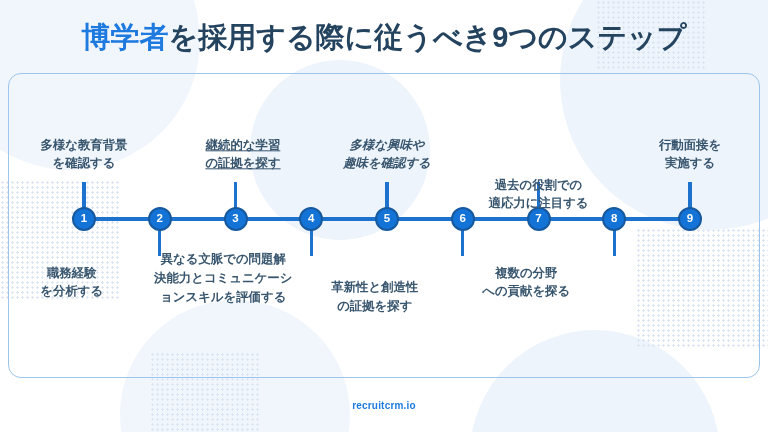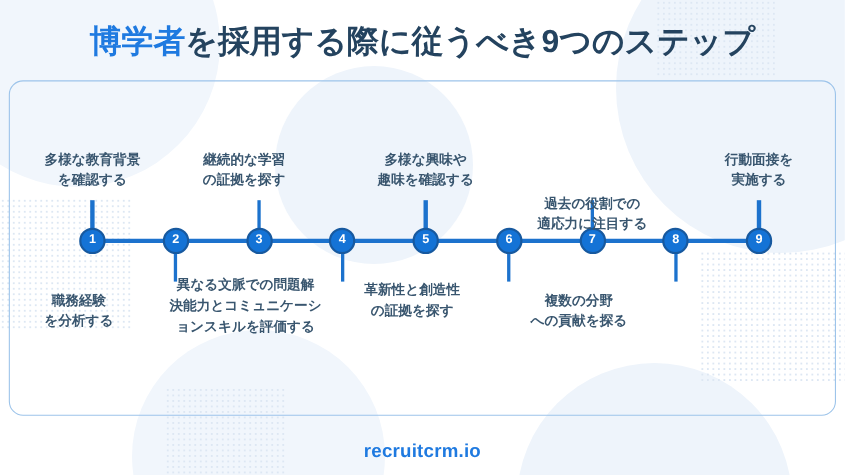--- a/index.html
+++ b/index.html
@@ -52,21 +52,21 @@
   .lbl{
     position:absolute;text-align:center;color:#39566f;
     font-size:12.4px;font-weight:bold;line-height:1.52;
     white-space:pre-line;
   }
   .lbl.top{transform:translate(-50%,-100%);}
   .lbl.bot{transform:translateX(-50%);}
 
   .footer{
     position:absolute;left:0;top:400px;width:768px;text-align:center;
-    color:#1f7ae0;font-size:17px;font-weight:bold;letter-spacing:.2px;
+    color:#1f7ae0;font-size:10px;font-weight:bold;letter-spacing:.2px;
   }
 </style>
 </head>
 <body>
 
 <div id="stage">
 
   <div class="bg">
     <div class="band" style="left:0;top:0;width:768px;height:432px;background:#ffffff;"></div>
     <div class="blob" style="left:-60px;top:-90px;width:260px;height:260px;"></div>
@@ -90,34 +90,34 @@
       <div class="stem" style="left: 82.4px; height: 37px; top: 181.5px;"></div>
       <div class="node" style="left: 72px; top: 206.5px;">1</div>
       <div class="lbl top" style="left: 84px; width: 176px; margin-left: -88px; transform: translateY(-100%); top: 173.5px;">多様な教育背景
 を確認する</div>
       <div class="stem" style="left: 158.15px; height: 37px; top: 218.5px;"></div>
       <div class="node" style="left: 147.75px; top: 206.5px;">2</div>
       <div class="lbl bot" style="left: 159.75px; width: 176px; margin-left: -88px; top: 263.5px;">職務経験
 を分析する</div>
       <div class="stem" style="left: 233.9px; height: 37px; top: 181.5px;"></div>
       <div class="node" style="left: 223.5px; top: 206.5px;">3</div>
-      <div class="lbl top" style="left: 222px; width: 176px; margin-left: -88px; transform: translateY(-100%); top: 173.5px;">継続的な学習
+      <div class="lbl top" style="left: 243px; width: 176px; margin-left: -88px; transform: translateY(-100%); top: 173.5px; text-decoration: underline;">継続的な学習
 の証拠を探す</div>
       <div class="stem" style="left: 309.65px; height: 37px; top: 218.5px;"></div>
       <div class="node" style="left: 299.25px; top: 206.5px;">4</div>
       <div class="lbl bot" style="left: 311.25px; width: 176px; margin-left: -88px; top: 250px;">異なる文脈での問題解
 決能力とコミュニケーシ
 ョンスキルを評価する</div>
       <div class="stem" style="left: 385.4px; height: 37px; top: 181.5px;"></div>
       <div class="node" style="left: 375px; top: 206.5px;">5</div>
-      <div class="lbl top" style="left: 387px; width: 176px; margin-left: -88px; transform: translateY(-100%); top: 173.5px;">多様な興味や
+      <div class="lbl top" style="left: 387px; width: 176px; margin-left: -88px; transform: translateY(-100%); top: 173.5px; font-style: italic;">多様な興味や
 趣味を確認する</div>
       <div class="stem" style="left: 461.15px; height: 37px; top: 218.5px;"></div>
       <div class="node" style="left: 450.75px; top: 206.5px;">6</div>
-      <div class="lbl bot" style="left: 462.75px; width: 176px; margin-left: -88px; top: 254px;">革新性と創造性
+      <div class="lbl bot" style="left: 462.75px; width: 176px; margin-left: -88px; top: 278px;">革新性と創造性
 の証拠を探す</div>
       <div class="stem" style="left: 536.9px; height: 37px; top: 181.5px;"></div>
       <div class="node" style="left: 526.5px; top: 206.5px;">7</div>
       <div class="lbl top" style="left: 538.5px; width: 176px; margin-left: -88px; transform: translateY(-100%); top: 173.5px; margin-top: 40px;">過去の役割での
 適応力に注目する</div>
       <div class="stem" style="left: 612.65px; height: 37px; top: 218.5px;"></div>
       <div class="node" style="left: 602.25px; top: 206.5px;">8</div>
       <div class="lbl bot" style="left: 614.25px; width: 176px; margin-left: -88px; top: 263.5px;">複数の分野
 への貢献を探る</div>
       <div class="stem" style="left: 688.4px; height: 37px; top: 181.5px;"></div>

